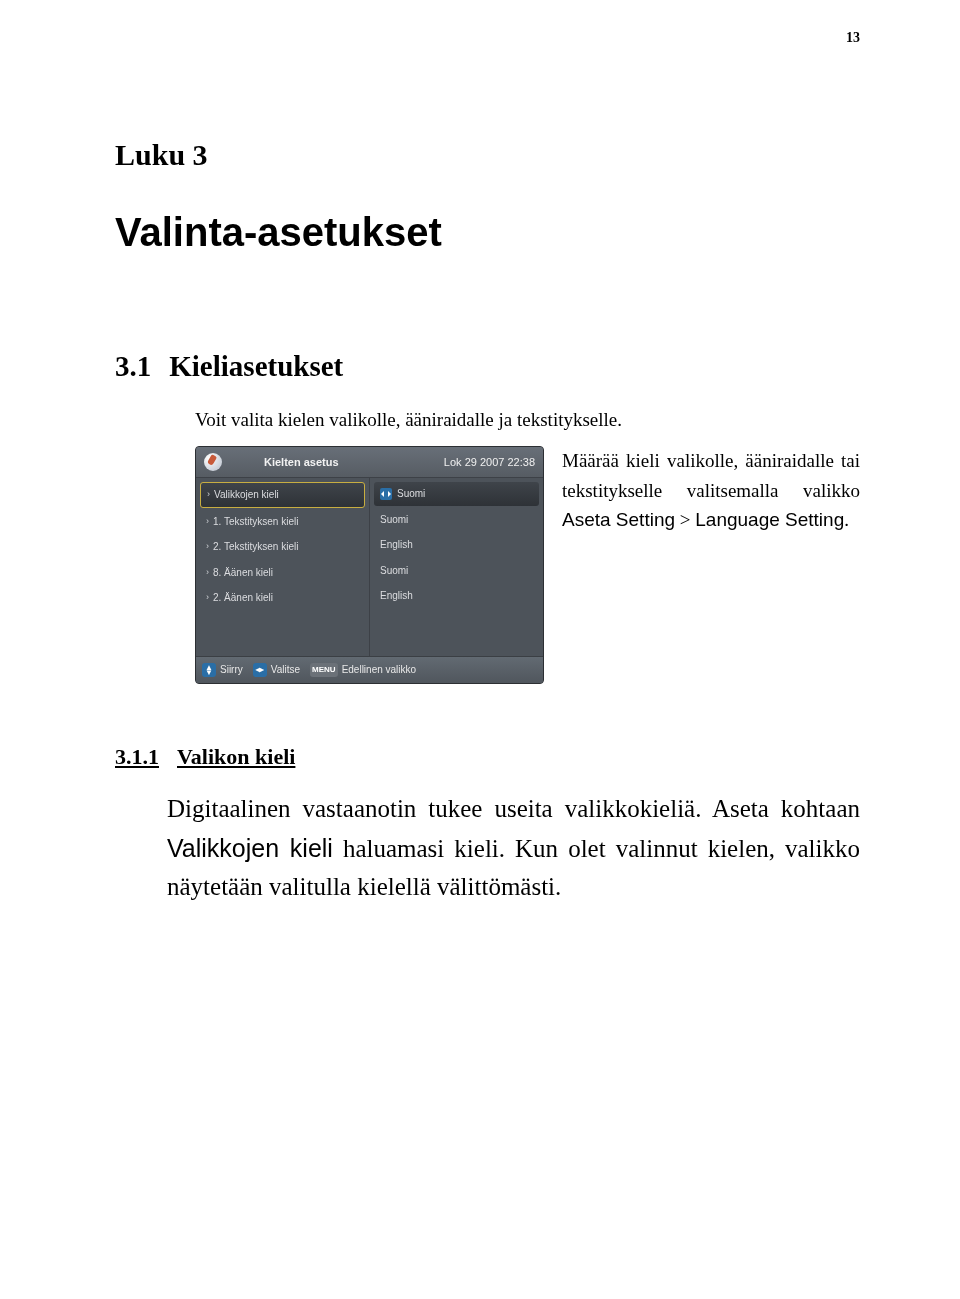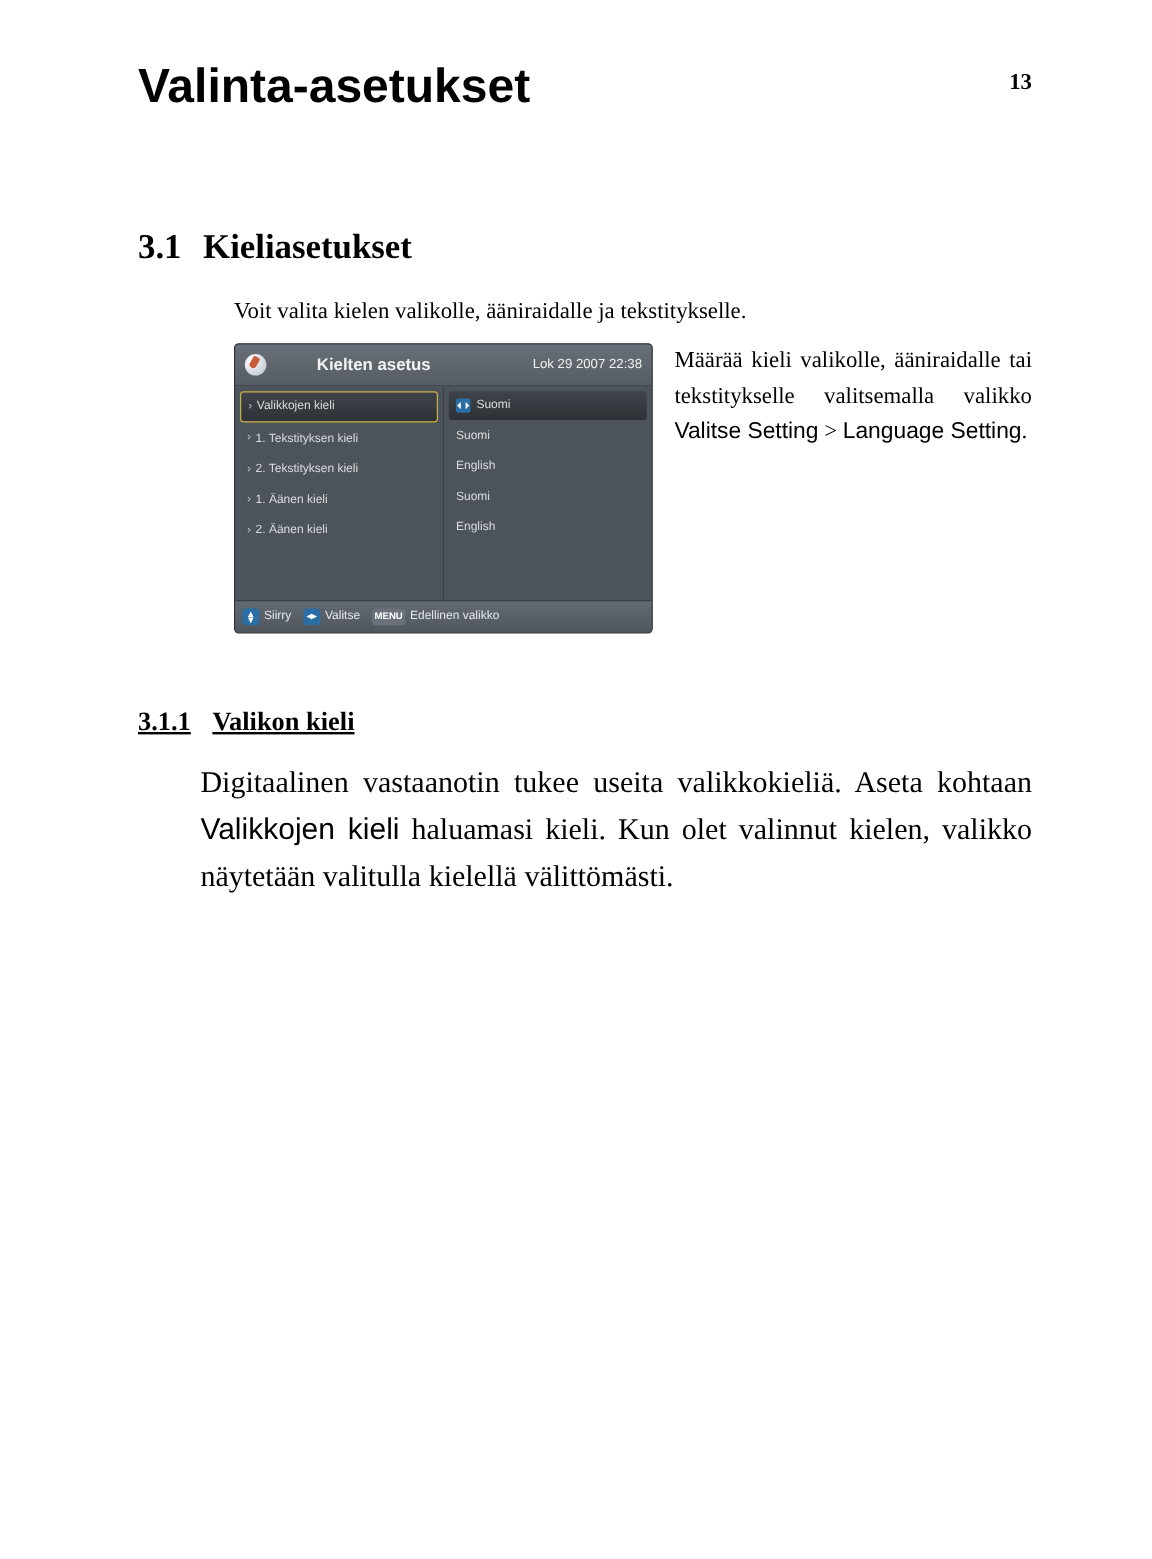--- a/index.html
+++ b/index.html
@@ -9,24 +9,24 @@
     color: #000;
     width: 960px;
     height: 1299px;
     position: relative;
   }
   .page {
     padding: 50px 100px 40px 115px;
   }
   .page-number {
     position: absolute;
-    top: 58px;
+    top: 30px;
     right: 100px;
     font-weight: bold;
-    font-size: 19px;
+    font-size: 14px;
   }
   .chapter-label {
     font-family: Georgia, serif;
     font-weight: bold;
     font-size: 30px;
     margin-top: 88px;
     margin-bottom: 38px;
   }
   .chapter-title {
     font-family: Liberation Sans, sans-serif;
@@ -105,21 +105,21 @@
     content: "";
     position: absolute;
     left: 5px; top: 2px;
     width: 6px; height: 10px;
     background: #c85a3a;
     border-radius: 3px 3px 5px 5px;
     transform: rotate(30deg);
   }
   .ss-title {
     font-weight: bold;
-    font-size: 14px;
+    font-size: 11px;
     color: #f2f2f2;
     flex: 1;
     padding-left: 36px;
   }
   .ss-datetime {
     font-size: 11px;
     color: #f0f0f0;
     text-align: right;
   }
   .ss-body {
@@ -203,20 +203,21 @@
   .ss-key-blue2 { background: #2a6ea6; }
   .ss-key-grey { background: #6b7178; }
   .ss-footer-label { margin-right: 6px; }
 </style>
 </head>
 <body>
 
 <div class="page">
   <div class="page-number">13</div>
 
+  <div class="chapter-label">Luku 3</div>
   <div class="chapter-title">Valinta-asetukset</div>
 
   <div class="section-heading">
     <span class="section-num">3.1</span><span>Kieliasetukset</span>
   </div>
 
   <div class="indent-block">
     <div class="intro-text">Voit valita kielen valikolle, ääniraidalle ja tekstitykselle.</div>
 
     <div class="side-by-side">
@@ -236,21 +237,21 @@
             <div class="ss-row">
               <span class="ss-chevron">›</span>
               <span>1. Tekstityksen kieli</span>
             </div>
             <div class="ss-row">
               <span class="ss-chevron">›</span>
               <span>2. Tekstityksen kieli</span>
             </div>
             <div class="ss-row">
               <span class="ss-chevron">›</span>
-              <span>1. Äänen kieli</span>
+              <span>8. Äänen kieli</span>
             </div>
             <div class="ss-row">
               <span class="ss-chevron">›</span>
               <span>2. Äänen kieli</span>
             </div>
           </div>
           <div class="ss-col ss-col-right">
             <div class="ss-row ss-row-sel-right">
               <span class="ss-arrow-icon"></span>
               <span>Suomi</span>
@@ -273,21 +274,21 @@
           <span class="ss-key ss-key-blue">▲<br>▼</span>
           <span class="ss-footer-label">Siirry</span>
           <span class="ss-key ss-key-blue2">◂▸</span>
           <span class="ss-footer-label">Valitse</span>
           <span class="ss-key ss-key-grey">MENU</span>
           <span class="ss-footer-label">Edellinen valikko</span>
         </div>
       </div>
 
       <div class="side-text">
-        <span>Määrää kieli valikolle, ääniraidalle tai tekstitykselle valitsemalla valikko </span><span class="sans">Valitse Setting</span><span> &gt; </span><span class="sans">Language Setting</span><span>.</span>
+        <span>Määrää kieli valikolle, ääniraidalle tai tekstitykselle valitsemalla valikko </span><span class="sans">Aseta Setting</span><span> &gt; </span><span class="sans">Language Setting</span><span>.</span>
       </div>
     </div>
   </div>
 
   <div class="subsection-heading">
     <span class="subsection-num">3.1.1</span><span>Valikon kieli</span>
   </div>
 
   <div class="body-para">
     <span>Digitaalinen vastaanotin tukee useita valikkokieliä. Aseta kohtaan </span><span class="sans">Valikkojen kieli</span><span> haluamasi kieli. Kun olet valinnut kielen, valikko näytetään valitulla kielellä välittömästi.</span>

